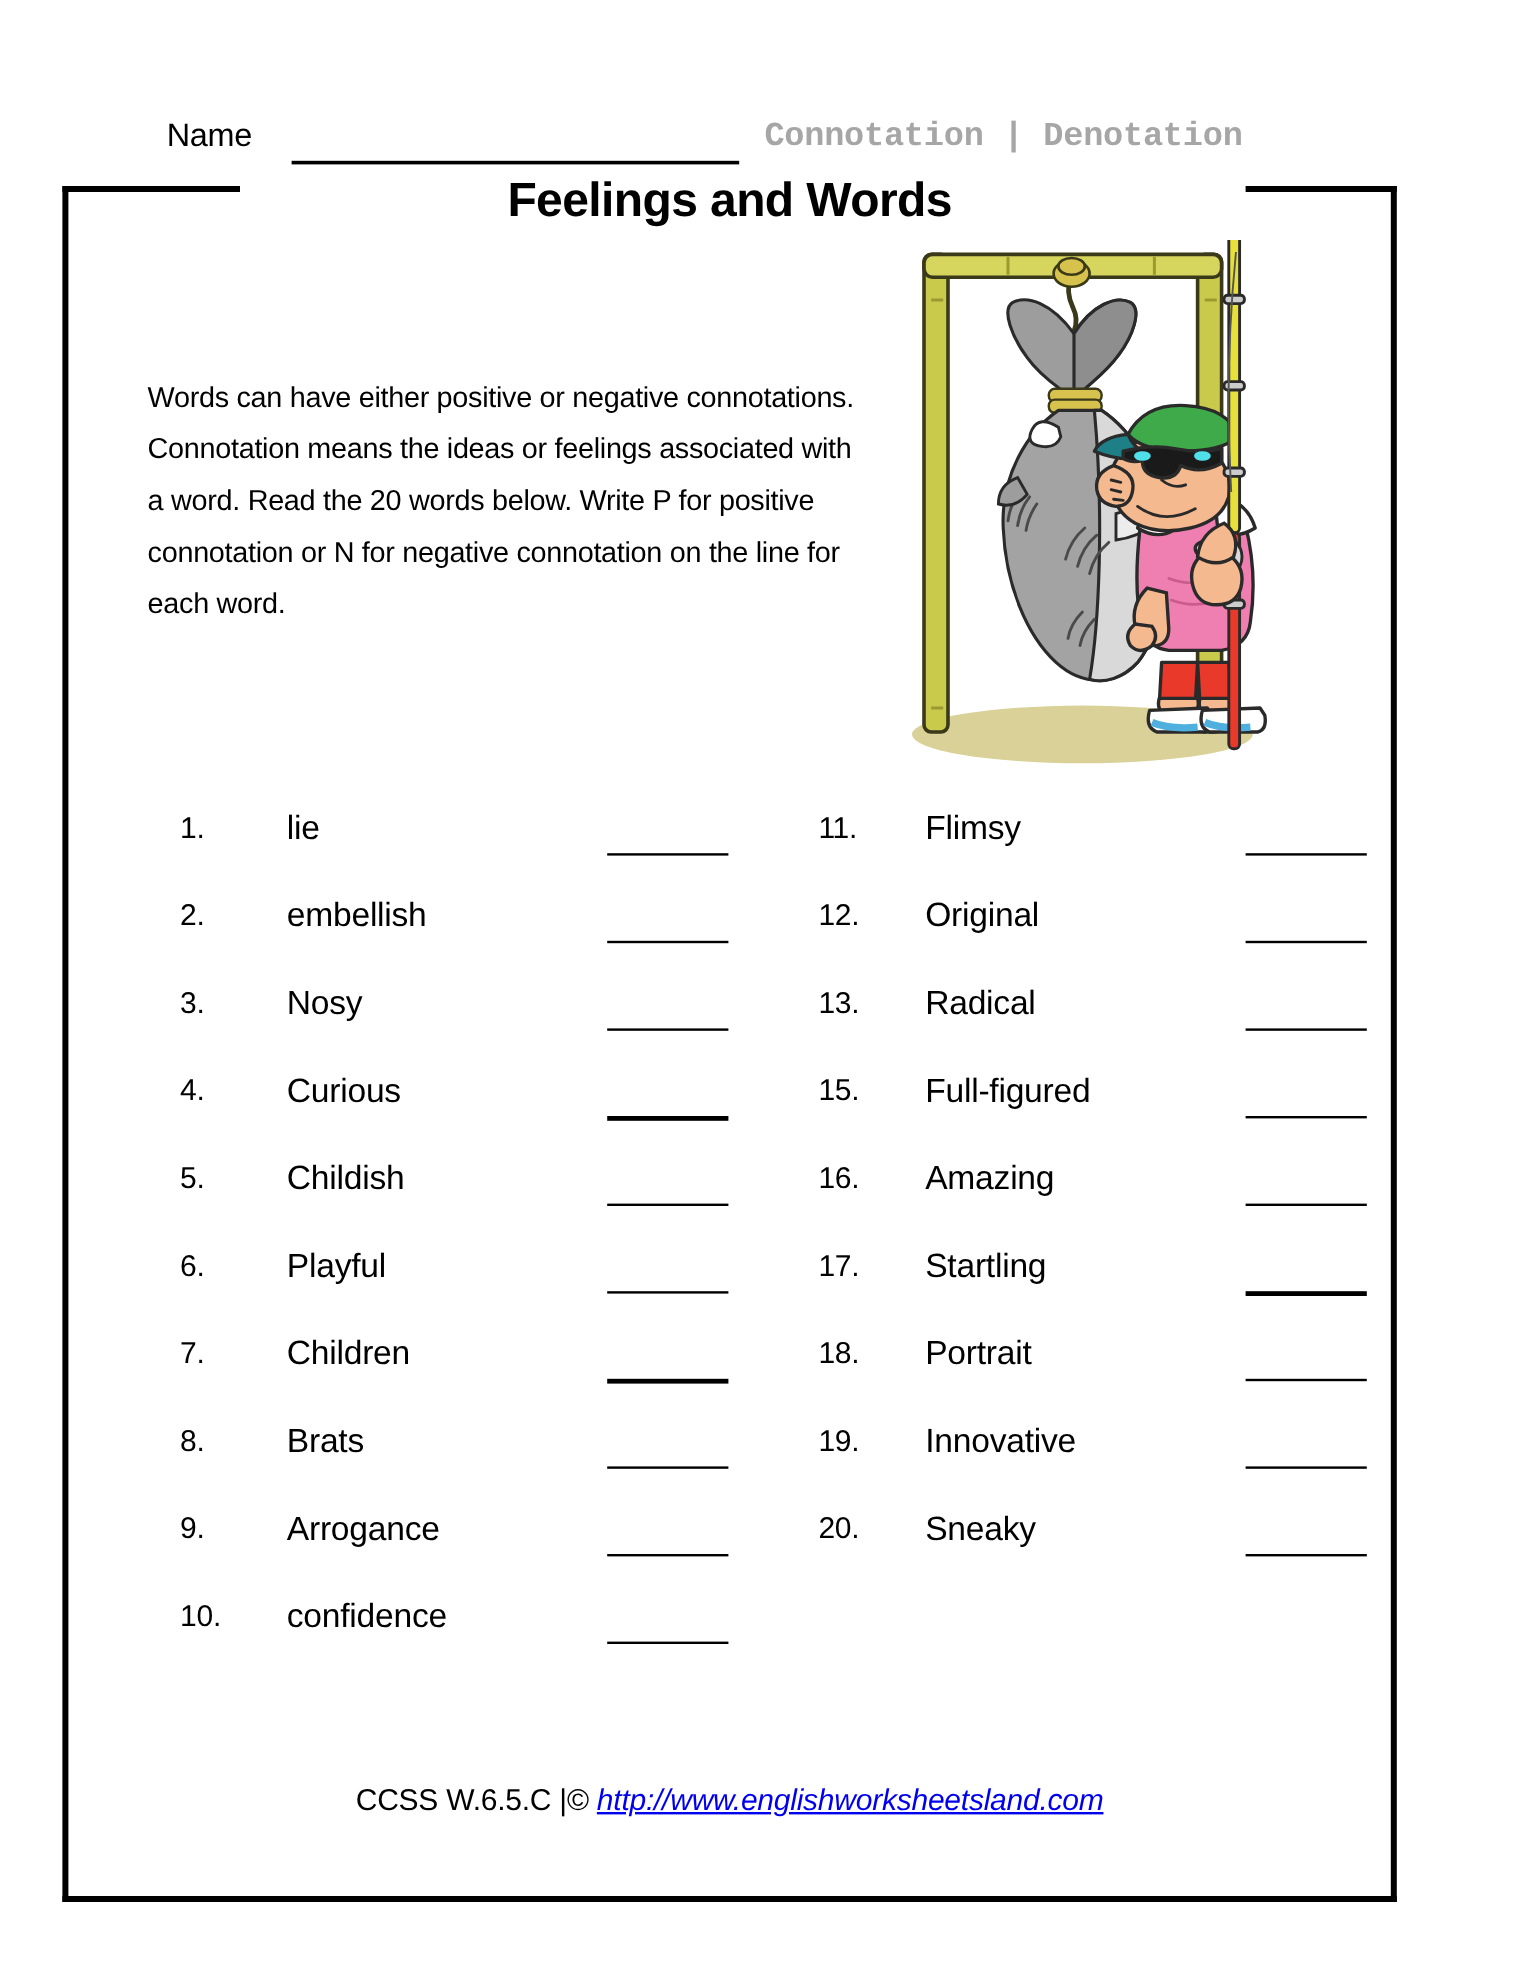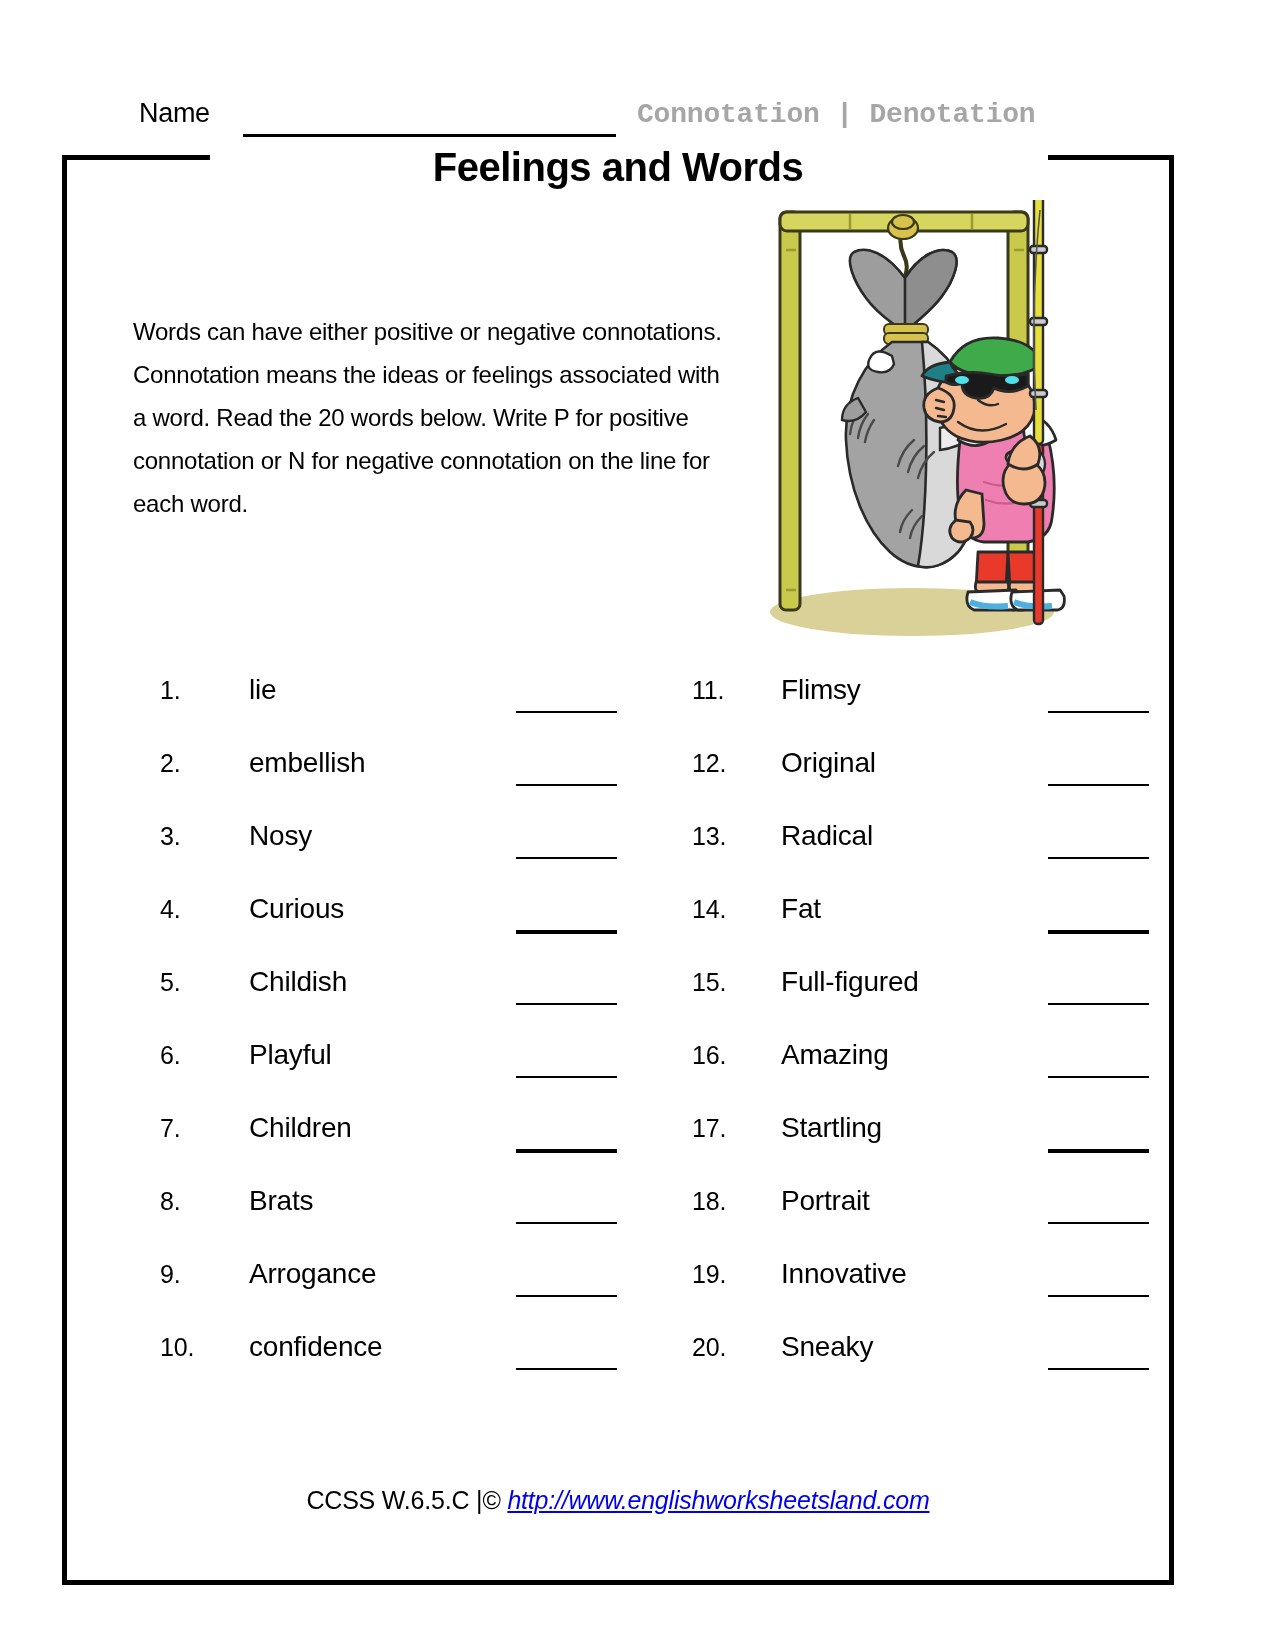--- a/index.html
+++ b/index.html
@@ -52,21 +52,21 @@
     line-height: 33px;
     font-weight: bold;
     color: #a6a6a6;
     letter-spacing: -0.2px;
     font-family: Liberation Mono, monospace;
   }
 
   
   #frame {
     position: absolute;
-    left: 62px;
+    left: 52px;
     top: 155px;
     width: 1112px;
     height: 1430px;
   }
   .frame-edge { position: absolute; background: #000; }
   #frame-top-left   { left: 0;    top: 0;     width: 148px; height: 5px; }
   #frame-top-right  { left: 986px;top: 0;     width: 126px; height: 5px; }
   #frame-left       { left: 0;    top: 0;     width: 5px;   height: 1430px; }
   #frame-right      { left: 1107px;top: 0;    width: 5px;   height: 1430px; }
   #frame-bottom     { left: 0;    top: 1425px;width: 1112px;height: 5px; }
@@ -387,25 +387,20 @@
           <div class="word-row">
             <span class="word-num">12.</span>
             <span class="word-text">Original</span>
             <span class="word-blank"></span>
           </div>
           <div class="word-row">
             <span class="word-num">13.</span>
             <span class="word-text">Radical</span>
             <span class="word-blank"></span>
           </div>
-          <div class="word-row thick">
-            <span class="word-num">14.</span>
-            <span class="word-text">Fat</span>
-            <span class="word-blank"></span>
-          </div>
           <div class="word-row">
             <span class="word-num">15.</span>
             <span class="word-text">Full-figured</span>
             <span class="word-blank"></span>
           </div>
           <div class="word-row">
             <span class="word-num">16.</span>
             <span class="word-text">Amazing</span>
             <span class="word-blank"></span>
           </div>

